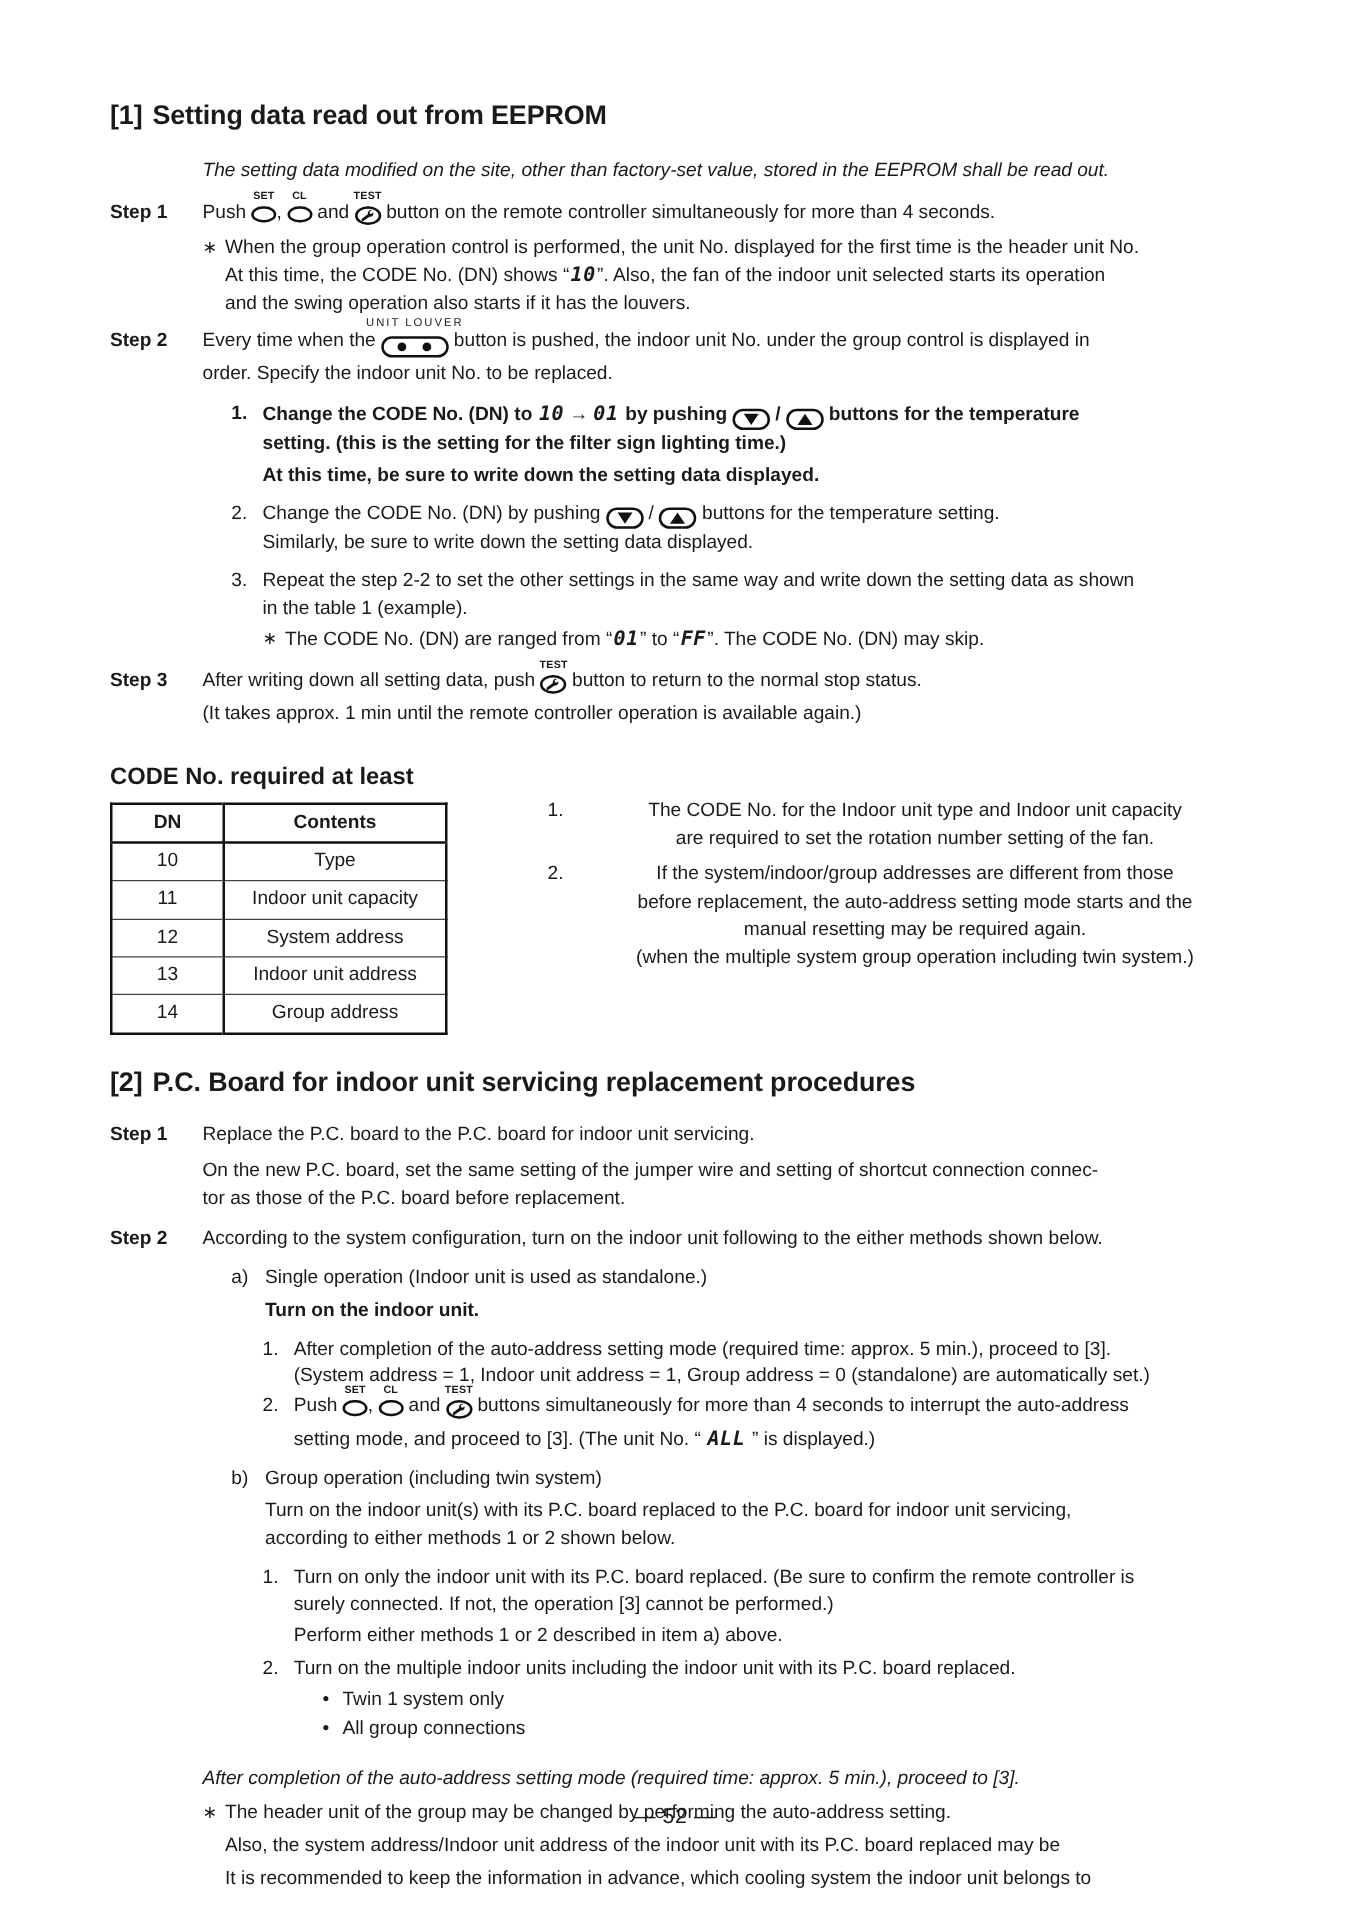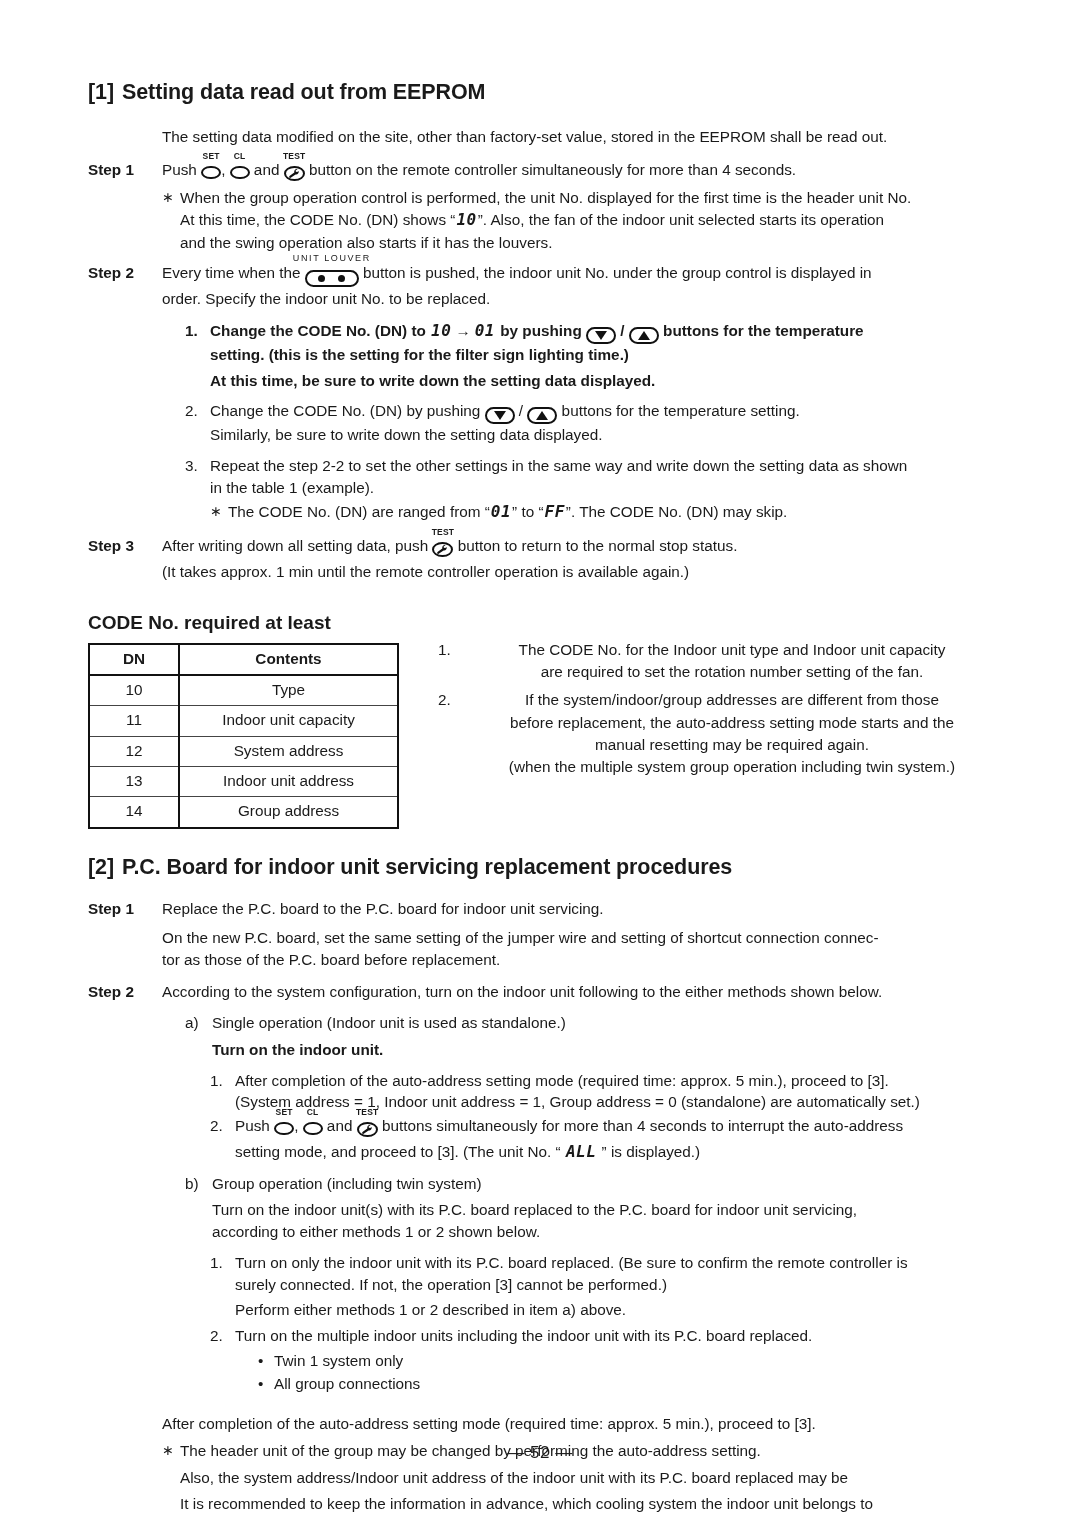--- a/index.html
+++ b/index.html
@@ -40,20 +40,21 @@
   h2.section-heading .num {
     display: inline-block;
     margin-right: 8px;
   }
 
   
   .para {
     font-size: 15.3px;
     line-height: 1.42;
     margin: 0 0 4px 0;
+    font-style: italic;
   }
   .indent-1 { margin-left: 74px; }     
   .indent-2 { margin-left: 97px; }     
   .indent-3 { margin-left: 122px; }
 
   .steprow {
     display: flex;
     align-items: flex-start;
     margin-bottom: 3px;
   }
@@ -203,21 +204,21 @@
     border-right: 6px solid transparent;
     border-bottom: 9px solid #111;
   }
   .table-title {
     font-size: 19px;
     font-weight: bold;
     margin: 0 0 9px 0;
   }
   table.dn-table {
     border-collapse: collapse;
-    width: 311px;
+    width: 270px;
     border: 2.5px solid #111;
   }
   table.dn-table th,
   table.dn-table td {
     border: 1px solid #444;
     text-align: center;
     font-size: 15.3px;
     padding: 5px 4px 6px 4px;
     line-height: 1.2;
   }

